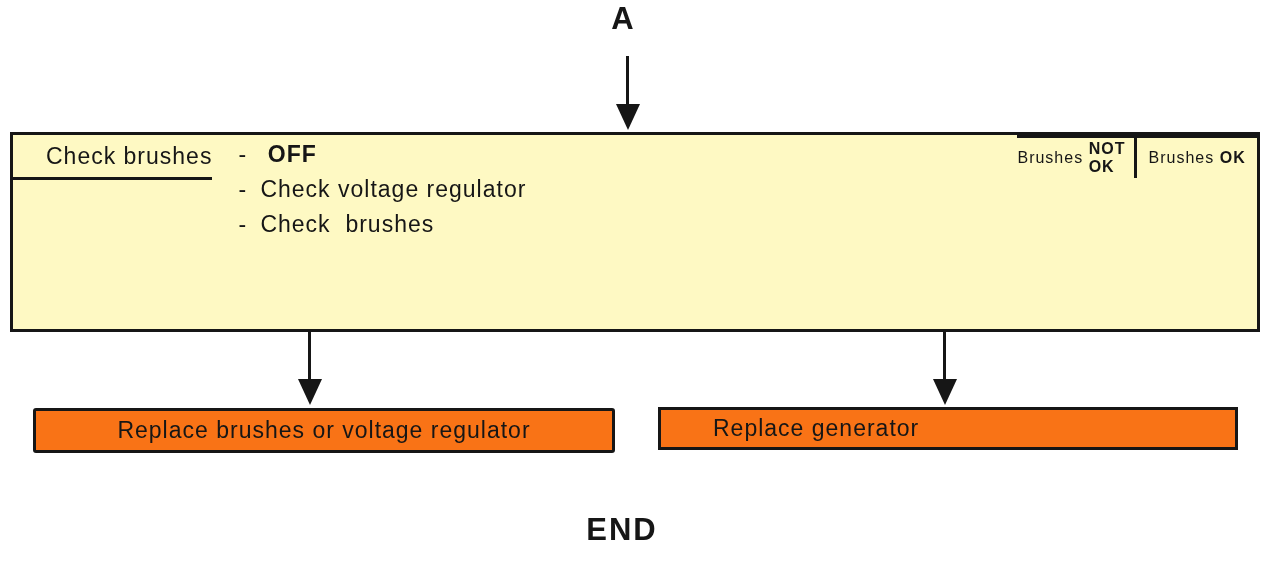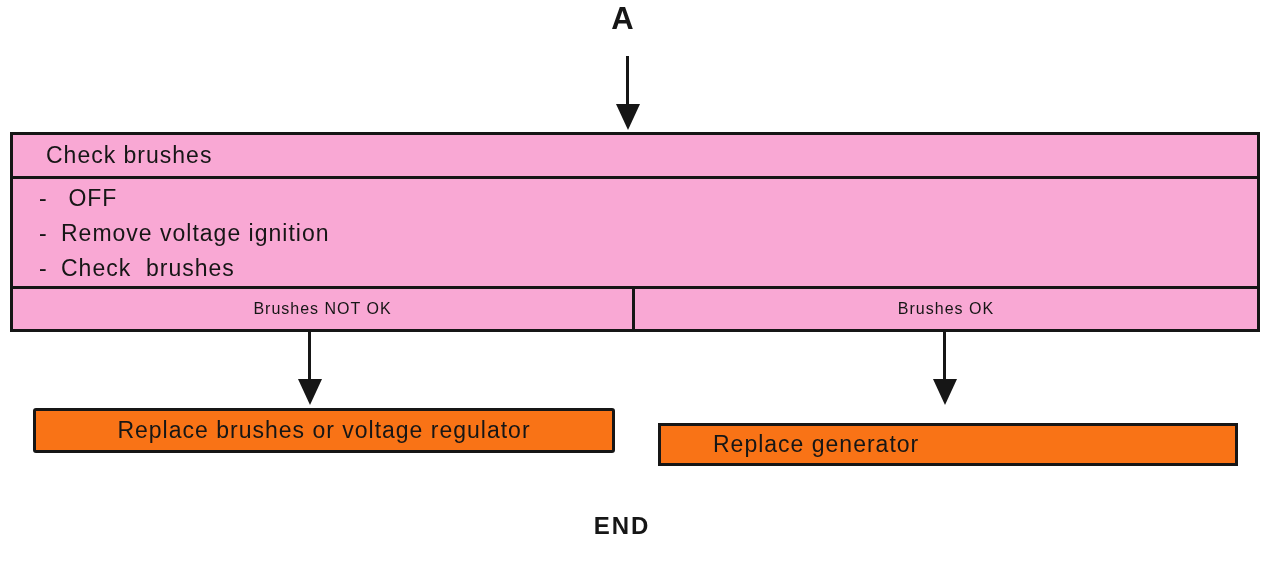--- a/index.html
+++ b/index.html
@@ -24,21 +24,21 @@
     text-align: center;
     font-weight: bold;
     font-size: 31px;
     letter-spacing: 1px;
   }
   .end-label {
     position: absolute;
     left: 542px; top: 512px; width: 160px;
     text-align: center;
     font-weight: bold;
-    font-size: 24px;
+    font-size: 31px;
     letter-spacing: 2px;
   }
 
   
   .vline {
     position: absolute;
     width: 3px;
     background: #161616;
   }
   .ahead {
@@ -55,22 +55,21 @@
   .vline.branch-right { left: 943px; top: 332px; height: 50px; }
   .ahead.branch-right { left: 933px; top: 379px; }
 
   
   .main-box {
     position: absolute;
     left: 10px; top: 132px;
     width: 1250px; height: 200px;
     border: 3px solid #161616;
     display: flex;
-    flex-direction: column;
-    background: #f9a8d4;
+    background: #fef9c3;
   }
   .row-title {
     height: 45px;
     border-bottom: 3px solid #161616;
     display: flex;
     align-items: center;
     padding-left: 33px;
     font-size: 23px;
     letter-spacing: 1px;
   }
@@ -93,21 +92,21 @@
   }
   .cell {
     flex: 1 1 50%;
     display: flex;
     align-items: center;
     justify-content: center;
     font-size: 16px;
     letter-spacing: 1px;
   }
   .cell-left { border-right: 3px solid #161616; }
-  .bold { font-weight: normal; }
+  .bold { font-weight: bold; }
 
   
   .action-box {
     position: absolute;
     top: 408px;
     height: 45px;
     border: 3px solid #161616;
     background: #f97316;
     display: flex;
     align-items: center;
@@ -116,21 +115,20 @@
   }
   .action-left {
     left: 33px; width: 582px;
     justify-content: center;
     border-radius: 3px;
   }
   .action-right {
     left: 658px; width: 580px; height: 43px; top: 407px;
     justify-content: flex-start;
     padding-left: 52px;
-    margin-top: 16px;
   }
 </style>
 </head>
 <body>
 
 <div class="canvas">
 
   <div class="entry-label">A</div>
 
   <div class="vline entry"></div>
@@ -139,21 +137,21 @@
   <div class="main-box">
     <div class="row-title">Check brushes</div>
 
     <div class="steps">
       <div class="step">
         <span class="dash">-</span>
         &nbsp;<span class="bold">OFF</span>
       </div>
       <div class="step">
         <span class="dash">-</span>
-        <span class="txt">Remove voltage ignition</span>
+        <span class="txt">Check voltage regulator</span>
           <span class="bold"></span>
       </div>
       <div class="step">
         <span class="dash">-</span>
         <span class="txt">Check  brushes</span>
           <span class="bold"></span>
       </div>
     </div>
 
     <div class="outcomes">

